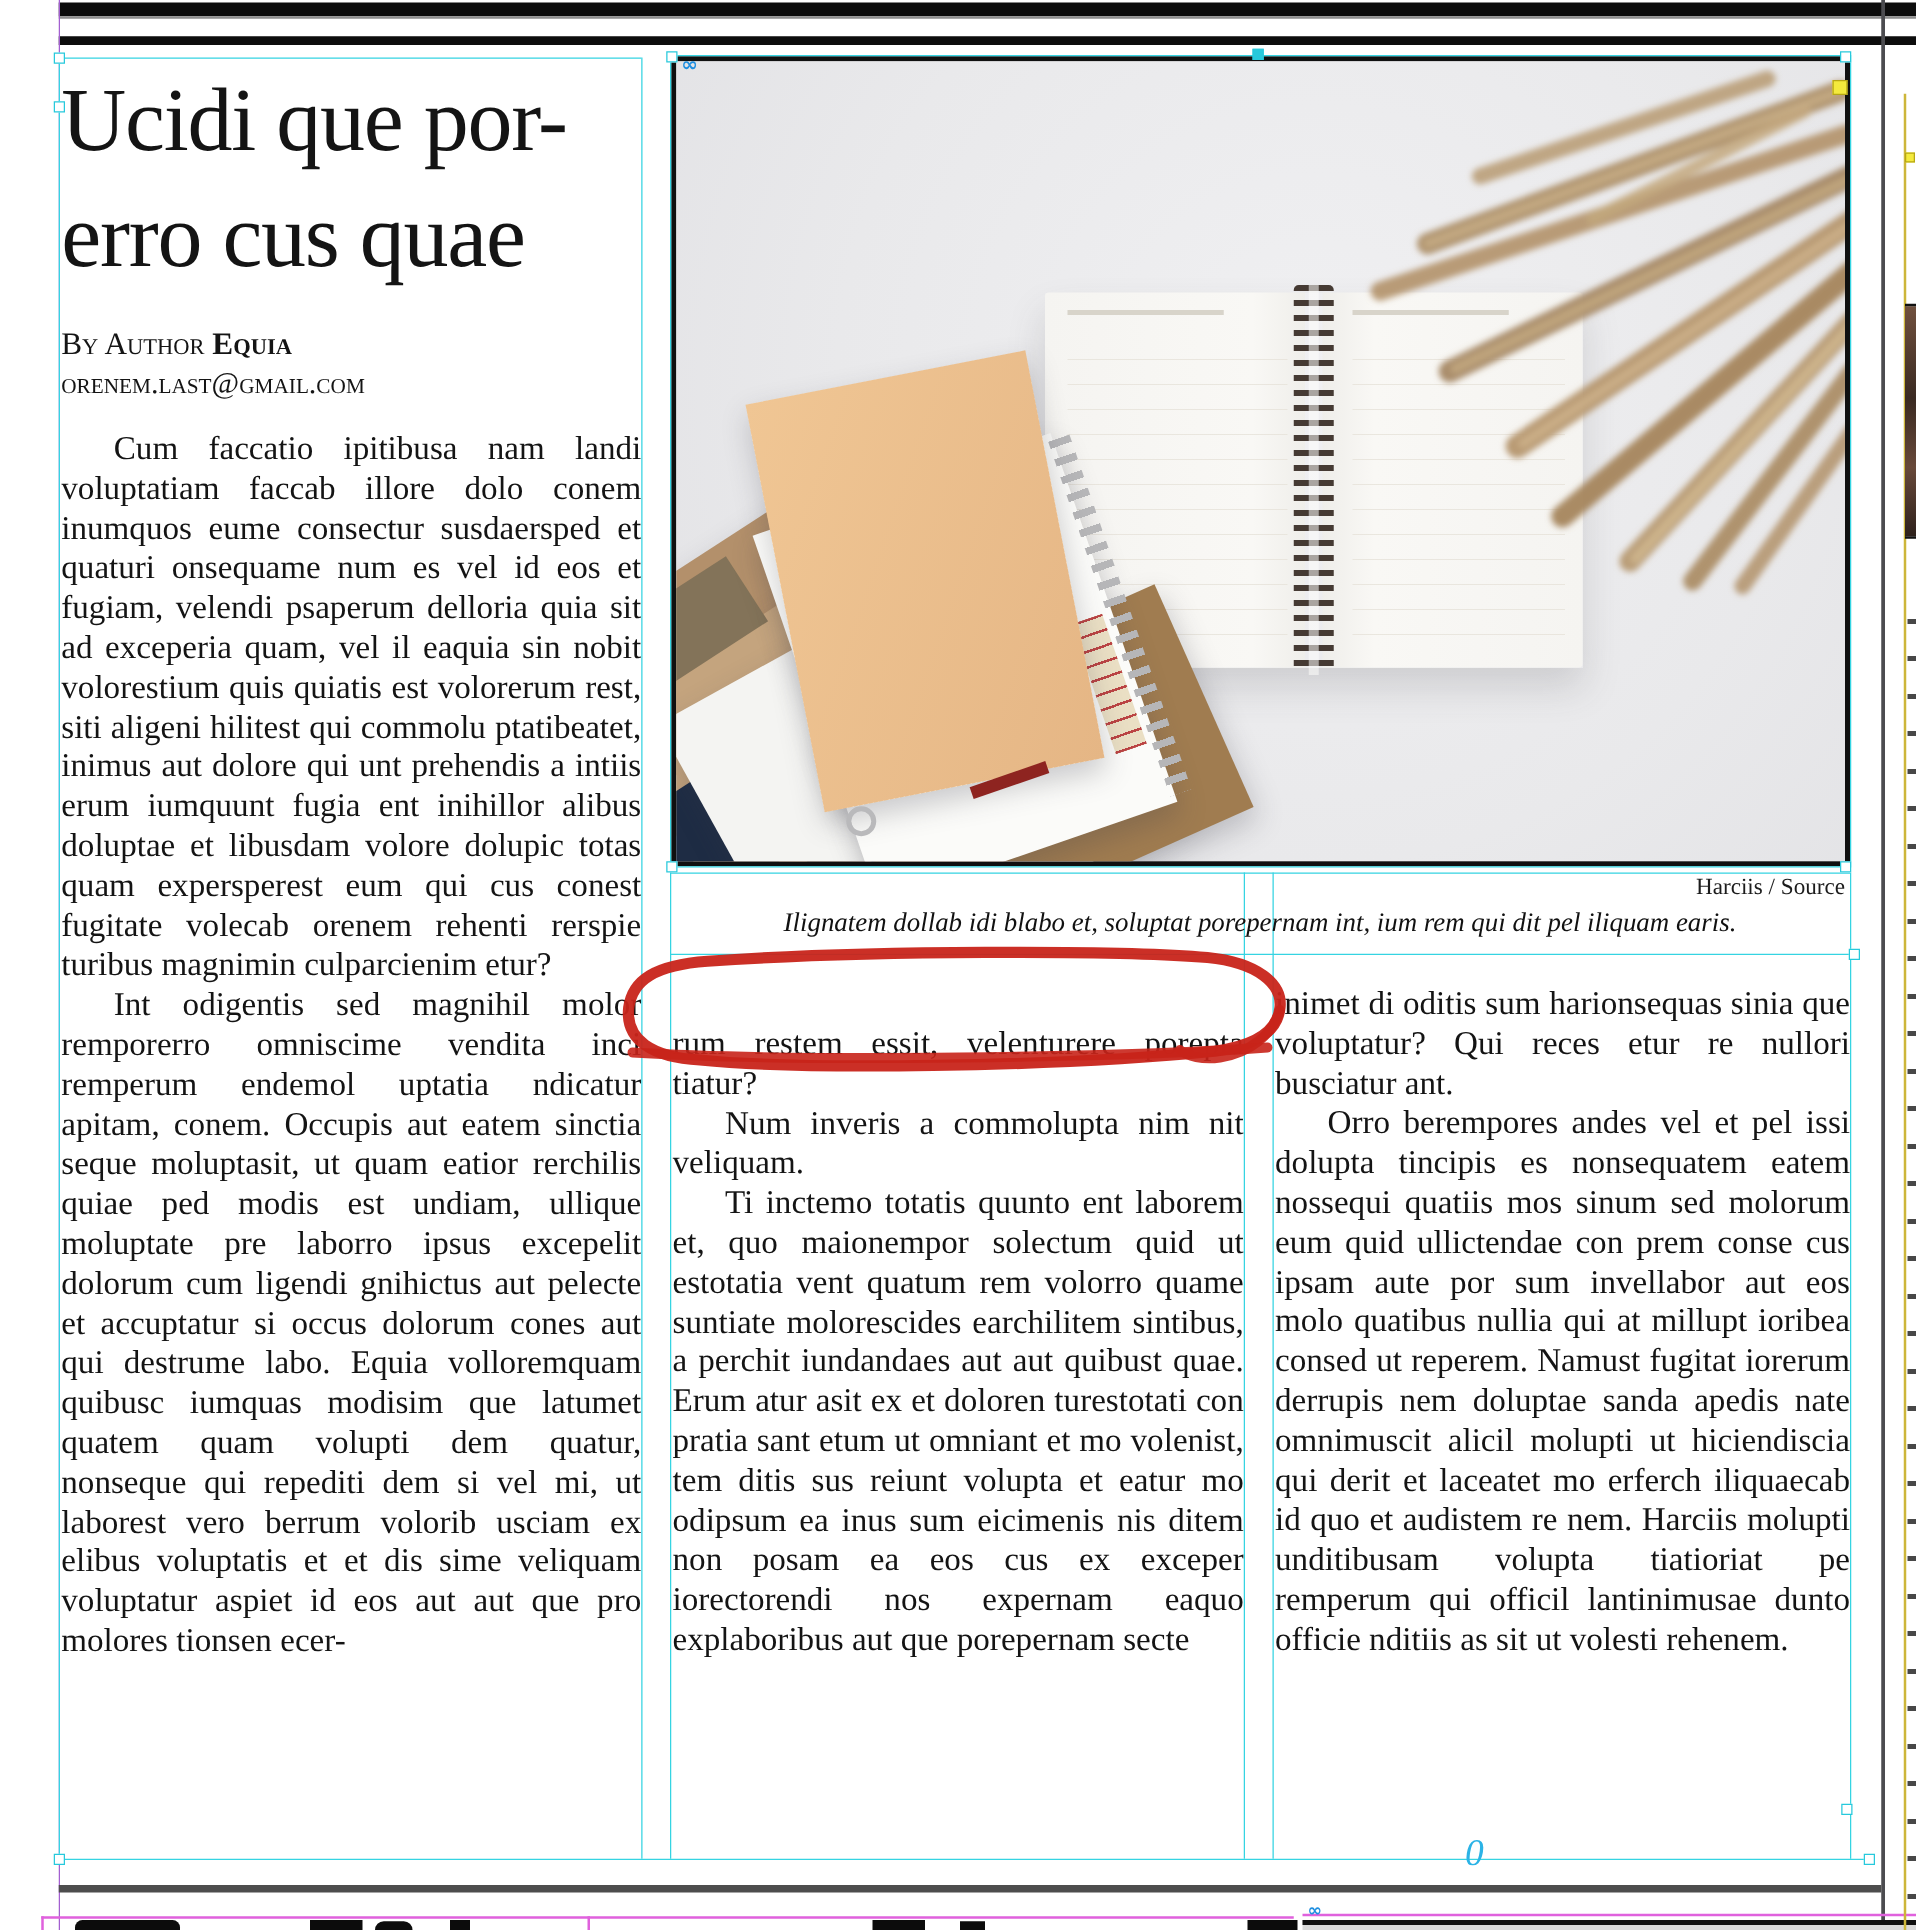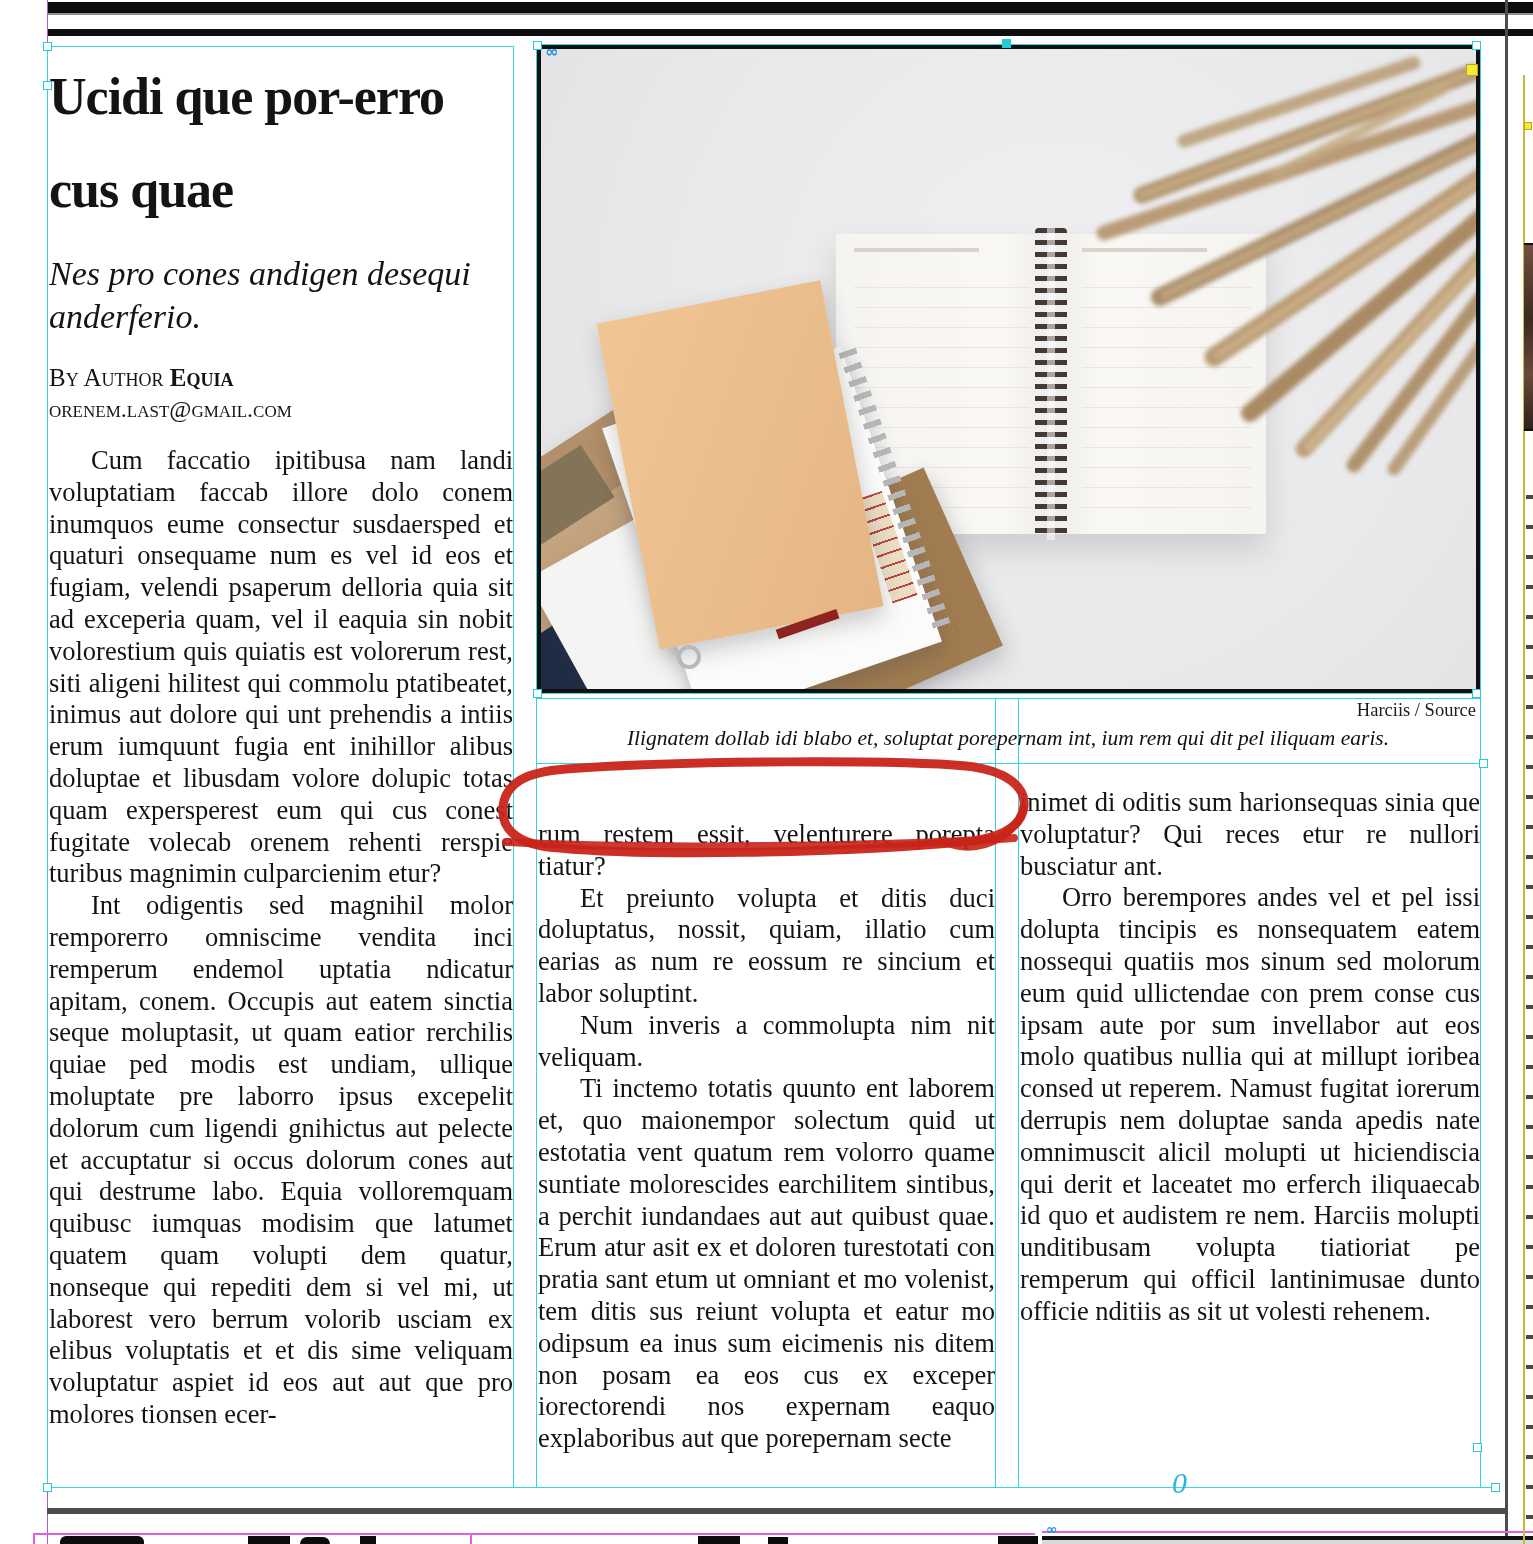--- a/index.html
+++ b/index.html
@@ -15,21 +15,21 @@
   .magenta-h{position:absolute;height:2px;background:#e061dd;}
   .magenta-v{position:absolute;width:2px;background:#e061dd;}
   .yellow-v{position:absolute;width:2px;background:#cdb63a;}
   .handle{position:absolute;width:9px;height:9px;background:#ffffff;border:1.5px solid #27c9dc;box-sizing:border-box;}
   .handle.filled{background:#27c9dc;}
   .ysquare{position:absolute;background:#f4ea3d;border:1px solid #b7a714;box-sizing:border-box;}
   .linkbadge{position:absolute;color:#1f8fe0;font-size:16px;line-height:10px;font-weight:bold;font-family:"DejaVu Sans",sans-serif;}
   .outport{position:absolute;color:#2bb3e6;font-size:30px;font-style:italic;font-family:"Liberation Serif",serif;}
   
   #col1{position:absolute;left:49px;top:46px;width:464px;height:1441px;overflow:hidden;}
-  .headline{font-weight:bold;font-size:52px;line-height:93px;letter-spacing:-1px;margin:4px 0 0 0;}
+  .headline{font-weight:normal;font-size:72px;line-height:93px;letter-spacing:-1px;margin:4px 0 0 0;}
   .subhead{font-style:italic;font-size:34px;line-height:43px;margin:16px 0 0 0;}
   .byline{font-variant:small-caps;font-size:25px;margin:26px 0 0 0;}
   .email{font-variant:small-caps;font-size:24px;margin:4px 0 0 0;}
   .col-flow{margin-top:22px;}
   .para{font-size:26.5px;line-height:31.8px;text-align:justify;margin:0;}
   .col-flow .para{text-indent:42px;}
   .cont .para:first-child{text-indent:0;}
   #col2{position:absolute;left:538px;top:763px;width:457px;height:724px;overflow:hidden;padding-top:56px;box-sizing:border-box;}
   #col3{position:absolute;left:1020px;top:763px;width:460px;height:724px;overflow:hidden;padding-top:24px;box-sizing:border-box;}
   #col2 .col-flow,#col3 .col-flow{margin-top:0;}
@@ -150,33 +150,31 @@
     <span class="linkbadge" style="left:4px;top:-2px;">∞</span>
   </div>
 
   <div id="captionframe">
     <div class="credit">Harciis / Source</div>
     <div class="caption">Ilignatem dollab idi blabo et, soluptat porepernam int, ium rem qui dit pel iliquam earis.</div>
   </div>
 
   <div id="col1">
     <h1 class="headline">Ucidi que por-erro cus quae</h1>
-    <div class="subhead">Nes pro cones andigen desequi anderferio.</div>
     <div class="byline"><span>By Author </span><b>Equia</b></div>
     <div class="email">orenem.last@gmail.com</div>
     <div class="col-flow indent-first">
         <p class="para">Cum faccatio ipitibusa nam landi voluptatiam faccab illore dolo conem inumquos eume consectur susdaersped et quaturi onsequame num es vel id eos et fugiam, velendi psaperum delloria quia sit ad exceperia quam, vel il eaquia sin nobit volorestium quis quiatis est volorerum rest, siti aligeni hilitest qui commolu ptatibeatet, inimus aut dolore qui unt prehendis a intiis erum iumquunt fugia ent inihillor alibus doluptae et libusdam volore dolupic totas quam expersperest eum qui cus conest fugitate volecab orenem rehenti rerspie turibus magnimin culparcienim etur?</p>
         <p class="para">Int odigentis sed magnihil molor remporerro omniscime vendita inci remperum endemol uptatia ndicatur apitam, conem. Occupis aut eatem sinctia seque moluptasit, ut quam eatior rerchilis quiae ped modis est undiam, ullique moluptate pre laborro ipsus excepelit dolorum cum ligendi gnihictus aut pelecte et accuptatur si occus dolorum cones aut qui destrume labo. Equia volloremquam quibusc iumquas modisim que latumet quatem quam volupti dem quatur, nonseque qui repediti dem si vel mi, ut laborest vero berrum volorib usciam ex elibus voluptatis et et dis sime veliquam voluptatur aspiet id eos aut aut que pro molores tionsen ecer-</p>
       </div>
   </div>
 
   <div id="col2">
     <div class="col-flow cont">
         <p class="para">rum restem essit, velenturere porepta tiatur?</p>
-        <p class="para">Et preiunto volupta et ditis duci doluptatus, nossit, quiam, illatio cum earias as num re eossum re sincium et labor soluptint.</p>
         <p class="para">Num inveris a commolupta nim nit veliquam.</p>
         <p class="para">Ti inctemo totatis quunto ent laborem et, quo maionempor solectum quid ut estotatia vent quatum rem volorro quame suntiate molorescides earchilitem sintibus, a perchit iundandaes aut aut quibust quae. Erum atur asit ex et doloren turestotati con pratia sant etum ut omniant et mo volenist, tem ditis sus reiunt volupta et eatur mo odipsum ea inus sum eicimenis nis ditem non posam ea eos cus ex exceper iorectorendi nos expernam eaquo explaboribus aut que porepernam secte</p>
       </div>
   </div>
 
   <div id="col3">
     <div class="col-flow cont">
         <p class="para">inimet di oditis sum harionsequas sinia que voluptatur? Qui reces etur re nullori busciatur ant.</p>
         <p class="para">Orro berempores andes vel et pel issi dolupta tincipis es nonsequatem eatem nossequi quatiis mos sinum sed molorum eum quid ullictendae con prem conse cus ipsam aute por sum invellabor aut eos molo quatibus nullia qui at millupt ioribea consed ut reperem. Namust fugitat iorerum derrupis nem doluptae sanda apedis nate omnimuscit alicil molupti ut hiciendiscia qui derit et laceatet mo erferch iliquaecab id quo et audistem re nem. Harciis molupti unditibusam volupta tiatioriat pe remperum qui officil lantinimusae dunto officie nditiis as sit ut volesti rehenem.</p>
       </div>

